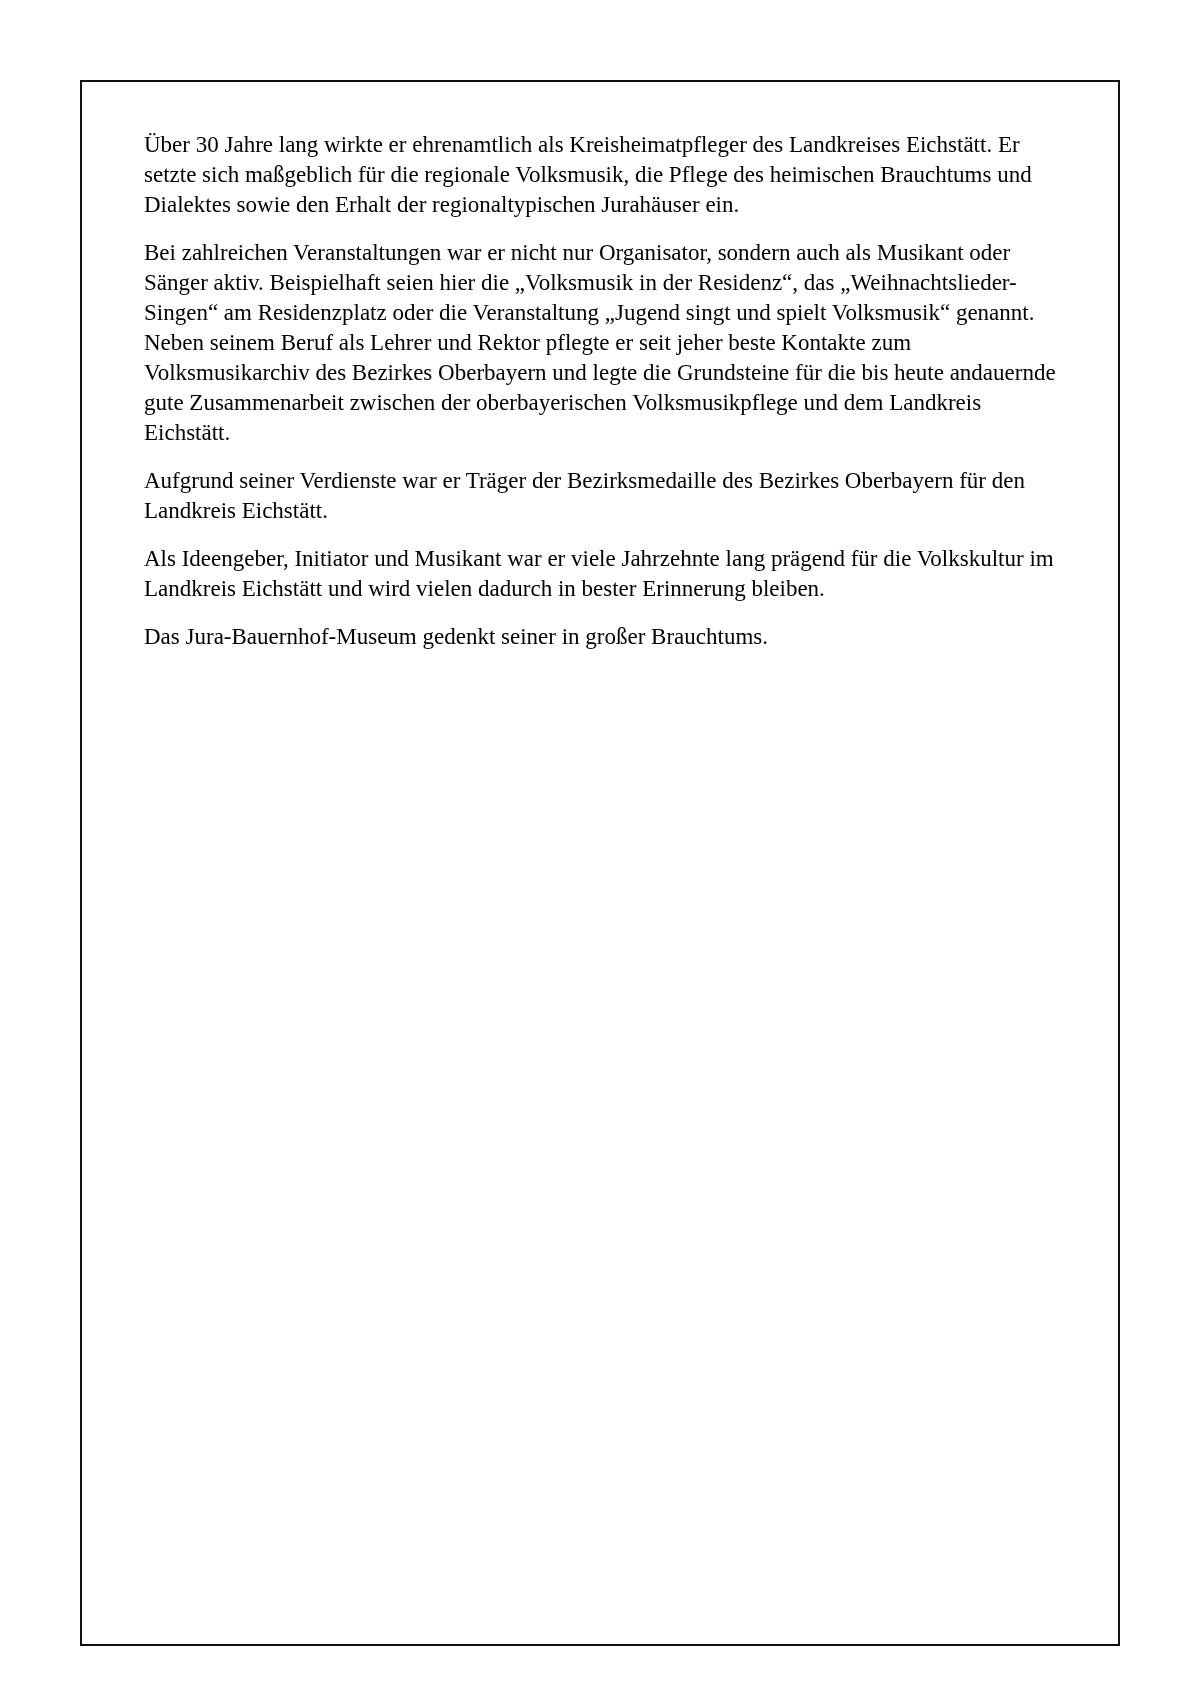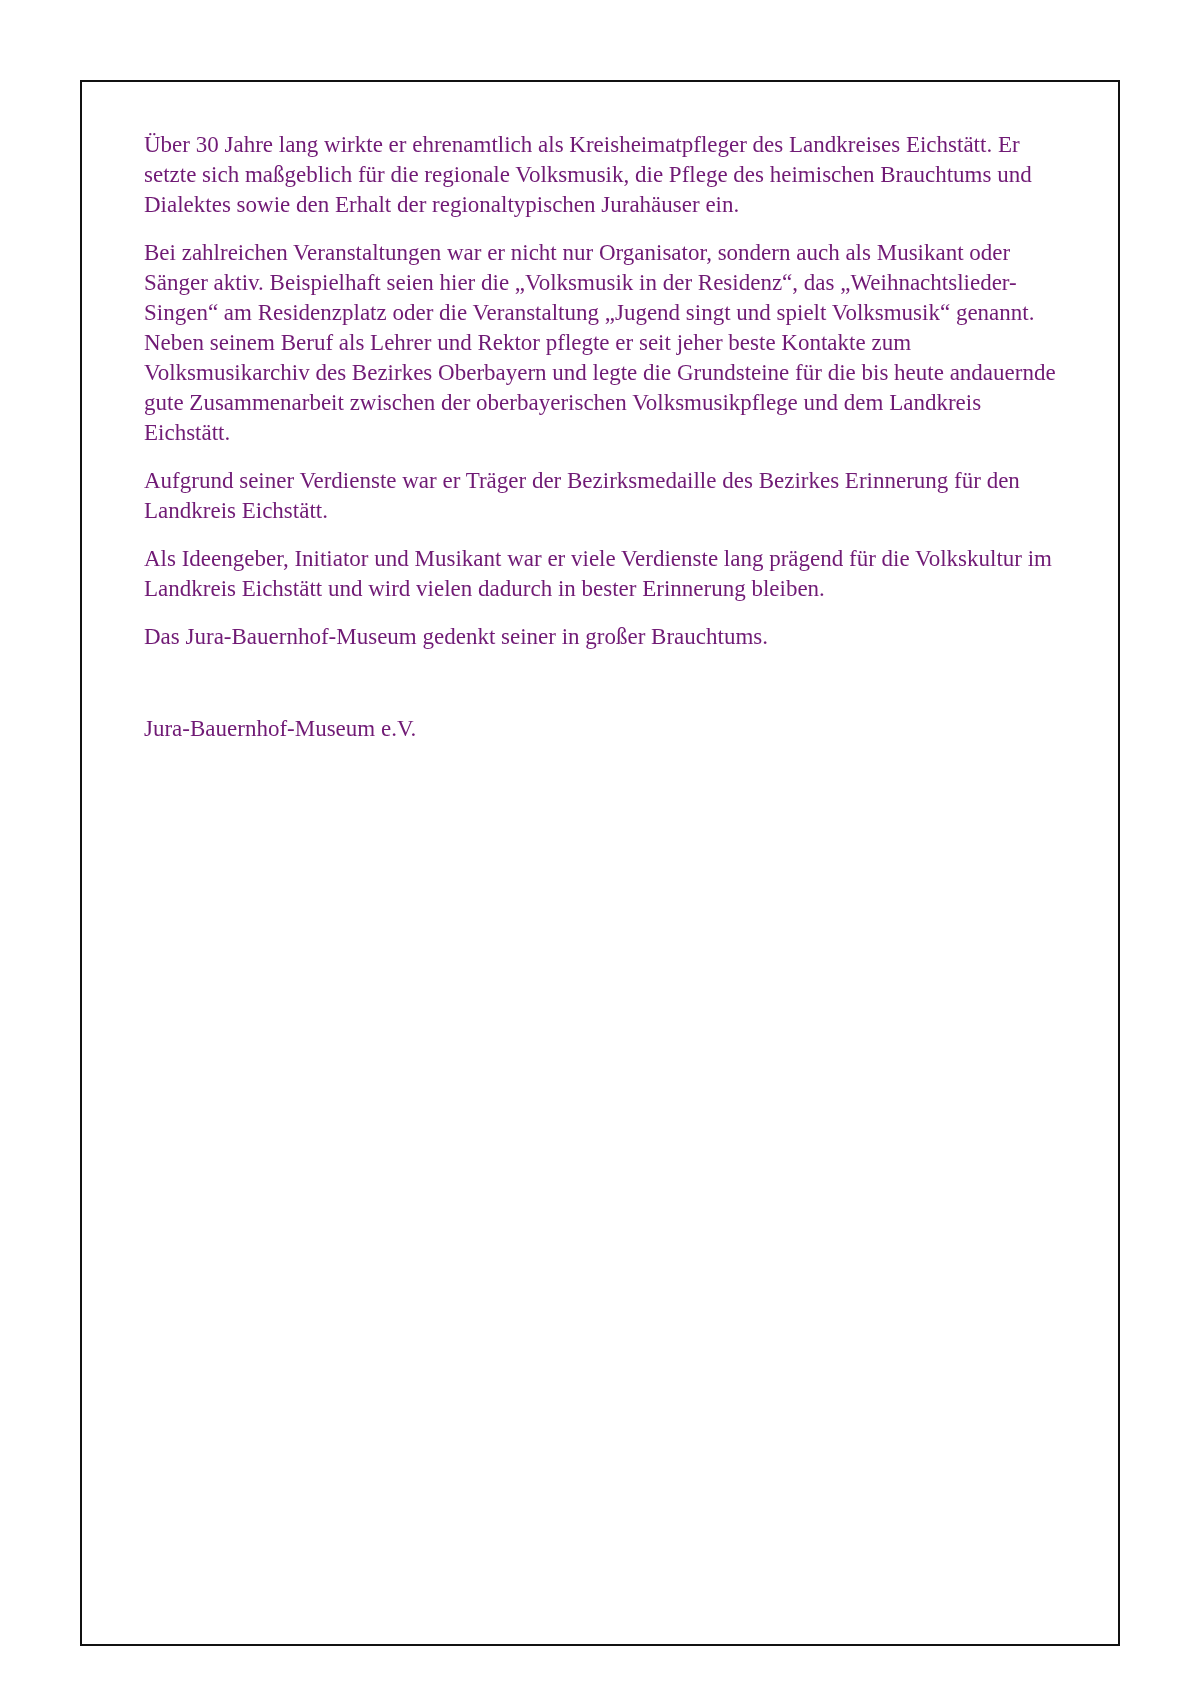--- a/index.html
+++ b/index.html
@@ -23,40 +23,39 @@
     height: 1562px;
     border: 2px solid #111111;
     box-sizing: content-box;
     background: #ffffff;
   }
   .content {
     position: absolute;
     left: 62px;
     top: 48px;
     width: 916px;
-    color: #701a75;
+    color: #000000;
     font-size: 23px;
     line-height: 30px;
     text-align: left;
   }
   .content p {
     margin: 0 0 18px 0;
     padding: 0;
   }
   .signature {
     margin-top: 62px !important;
   }
 </style>
 </head>
 <body>
 
 <div class="page">
   <div class="page-border">
     <div class="content">
       <p>Über 30 Jahre lang wirkte er ehrenamtlich als Kreisheimatpfleger des Landkreises Eichstätt. Er setzte sich maßgeblich für die regionale Volksmusik, die Pflege des heimischen Brauchtums und Dialektes sowie den Erhalt der regionaltypischen Jurahäuser ein.</p>
       <p>Bei zahlreichen Veranstaltungen war er nicht nur Organisator, sondern auch als Musikant oder Sänger aktiv. Beispielhaft seien hier die „Volksmusik in der Residenz“, das „Weihnachtslieder-Singen“ am Residenzplatz oder die Veranstaltung „Jugend singt und spielt Volksmusik“ genannt. Neben seinem Beruf als Lehrer und Rektor pflegte er seit jeher beste Kontakte zum Volksmusikarchiv des Bezirkes Oberbayern und legte die Grundsteine für die bis heute andauernde gute Zusammenarbeit zwischen der oberbayerischen Volksmusikpflege und dem Landkreis Eichstätt.</p>
-      <p>Aufgrund seiner Verdienste war er Träger der Bezirksmedaille des Bezirkes Erinnerung für den Landkreis Eichstätt.</p>
-      <p>Als Ideengeber, Initiator und Musikant war er viele Verdienste lang prägend für die Volkskultur im Landkreis Eichstätt und wird vielen dadurch in bester Erinnerung bleiben.</p>
+      <p>Aufgrund seiner Verdienste war er Träger der Bezirksmedaille des Bezirkes Oberbayern für den Landkreis Eichstätt.</p>
+      <p>Als Ideengeber, Initiator und Musikant war er viele Jahrzehnte lang prägend für die Volkskultur im Landkreis Eichstätt und wird vielen dadurch in bester Erinnerung bleiben.</p>
       <p>Das Jura-Bauernhof-Museum gedenkt seiner in großer Brauchtums.</p>
-      <p class="signature">Jura-Bauernhof-Museum e.V.</p>
     </div>
   </div>
 </div>
 
 </body></html>

